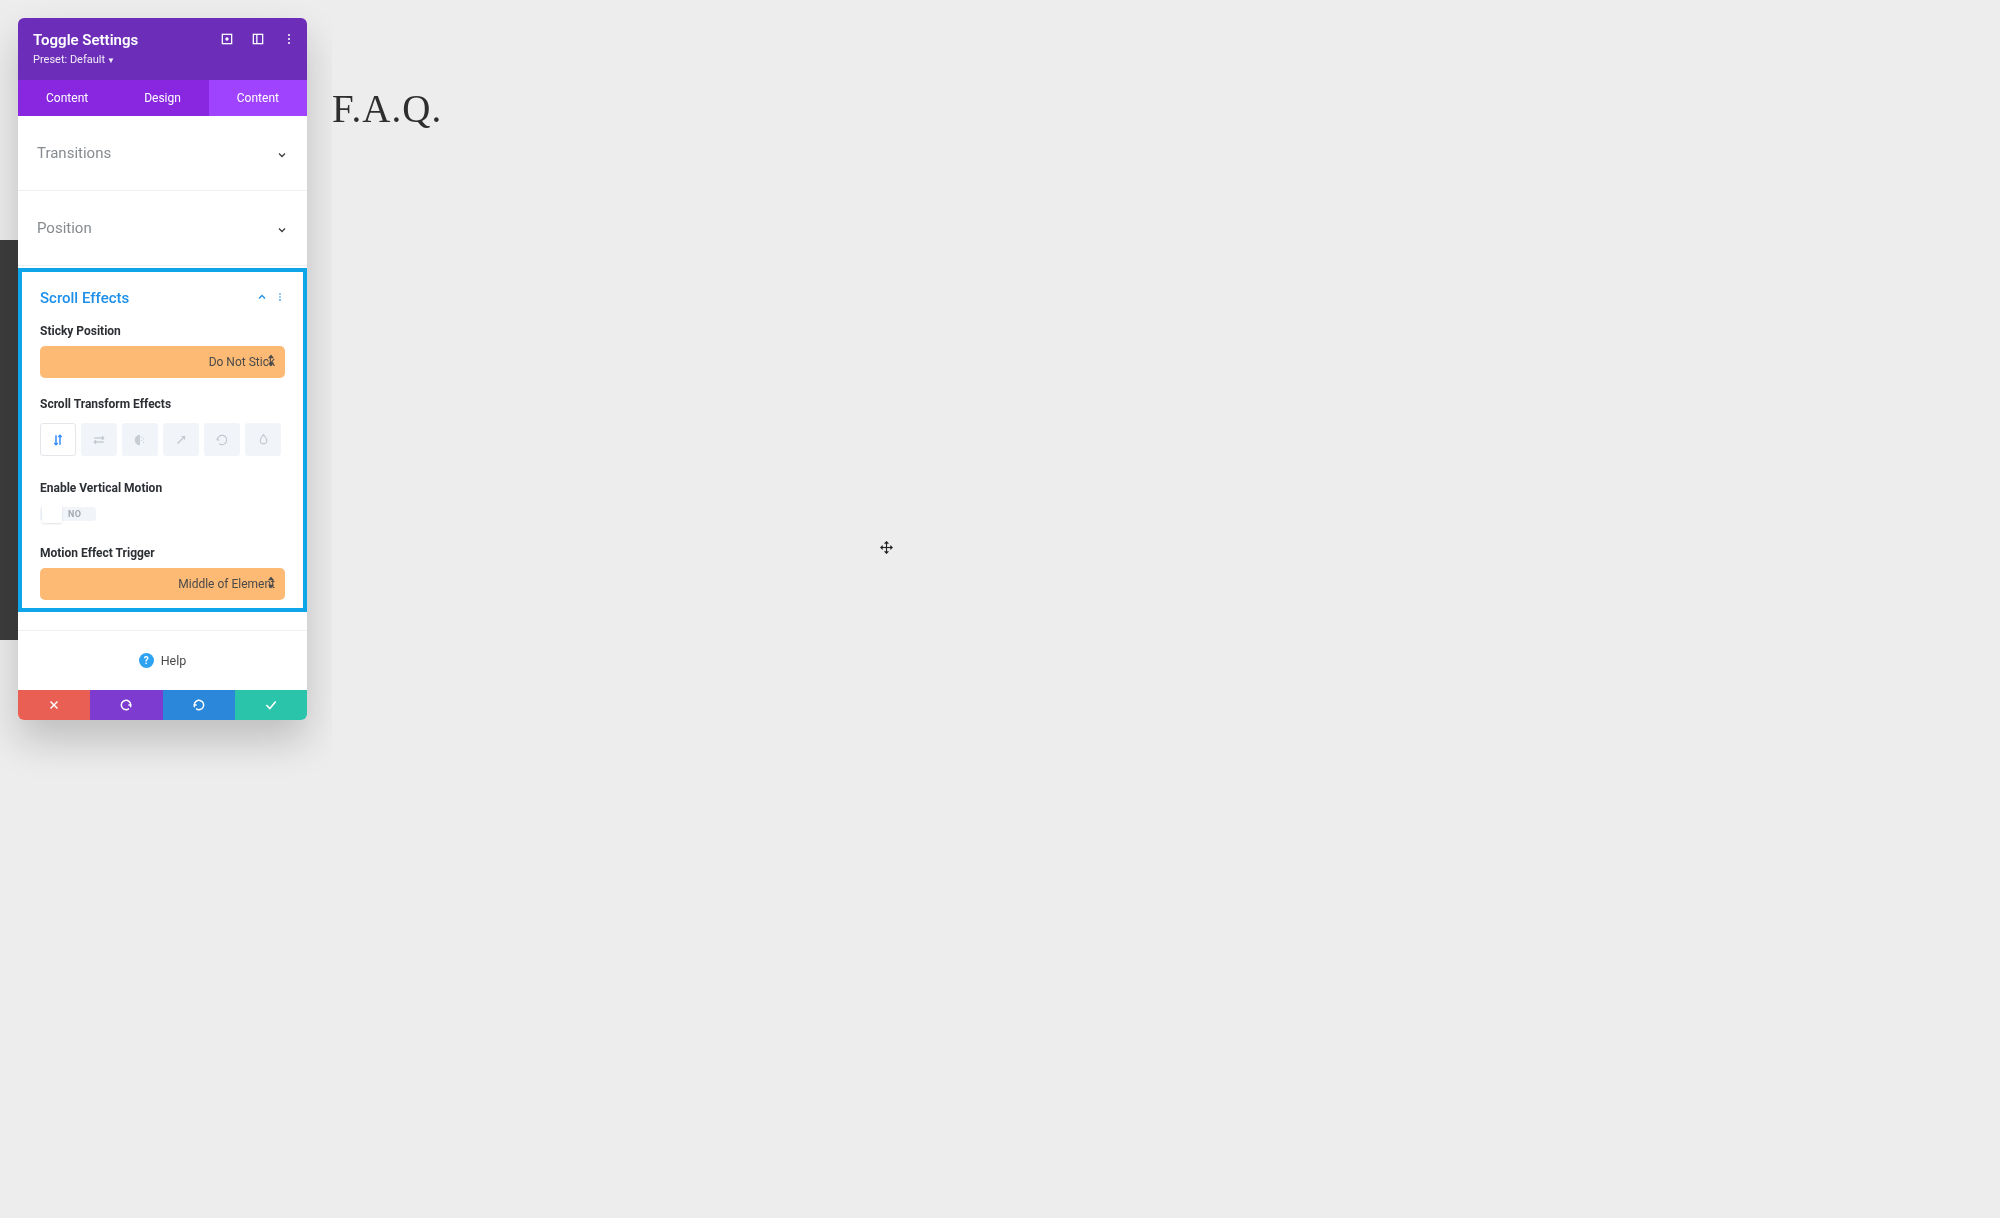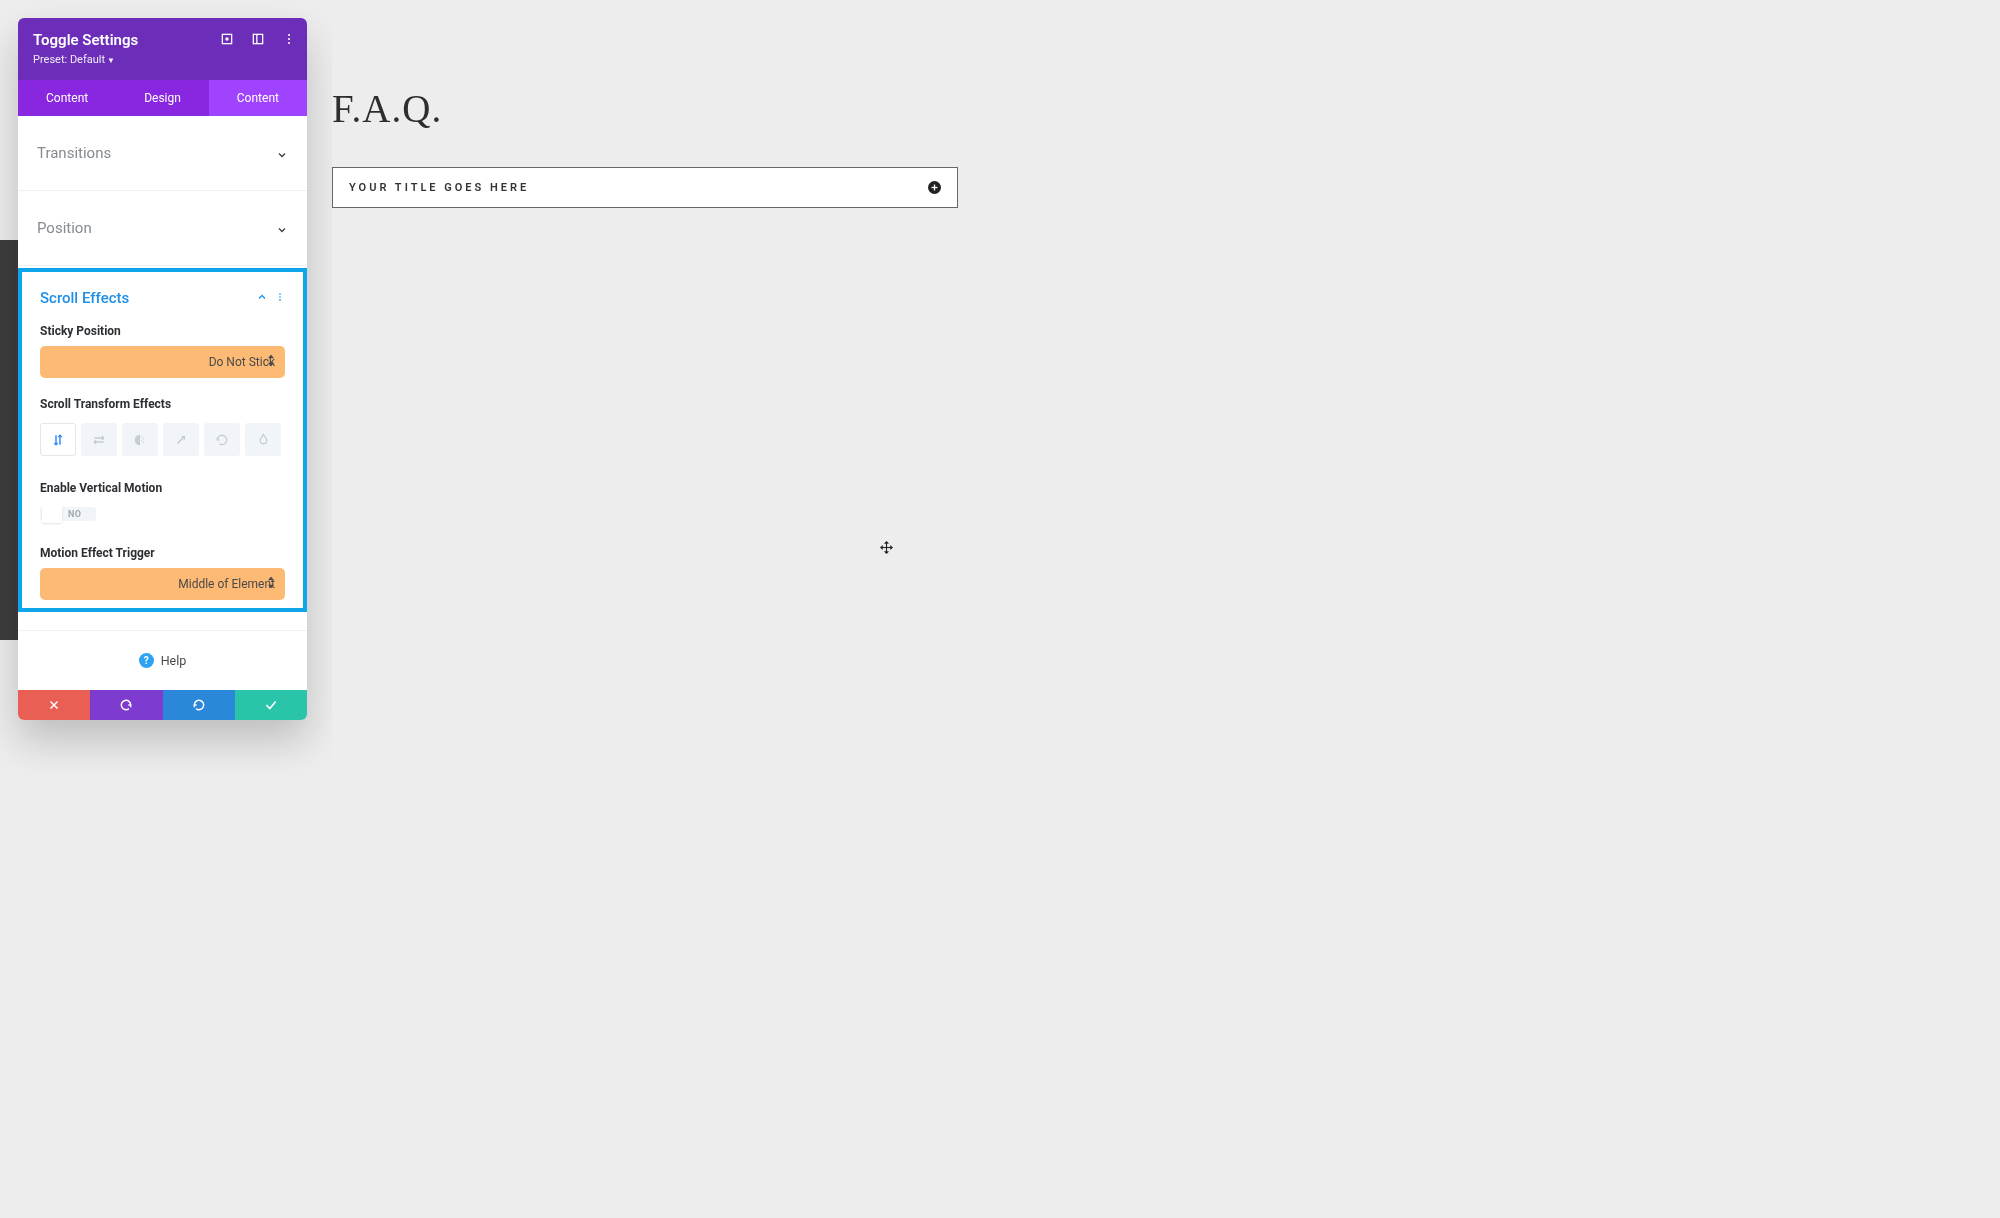--- a/index.html
+++ b/index.html
@@ -491,29 +491,20 @@
     <div class="fbtn save">
       <svg width="14" height="14" viewBox="0 0 24 24" fill="none" stroke="currentColor" stroke-width="2.8">
           <polyline points="4 12 10 18 20 6"></polyline>
         </svg>
     </div>
   </div>
 </div>
 
 <div class="canvas">
   <div class="faq-title">F.A.Q.</div>
-  <div class="toggle-module">
-    <div class="tm-title">YOUR TITLE GOES HERE</div>
-    <div class="plus">
-      <svg width="9" height="9" viewBox="0 0 24 24" fill="none" stroke="currentColor" stroke-width="3.5">
-          <line x1="12" y1="4" x2="12" y2="20"></line>
-          <line x1="4" y1="12" x2="20" y2="12"></line>
-        </svg>
-    </div>
-  </div>
 
   <div class="move-cursor">
     <svg width="15" height="15" viewBox="0 0 24 24" fill="none" stroke="currentColor" stroke-width="1.8">
       <line x1="12" y1="3" x2="12" y2="21"></line>
         <line x1="3" y1="12" x2="21" y2="12"></line>
       <polyline points="9 6 12 3 15 6"></polyline>
         <polyline points="9 18 12 21 15 18"></polyline>
       <polyline points="6 9 3 12 6 15"></polyline>
         <polyline points="18 9 21 12 18 15"></polyline>
     </svg>

